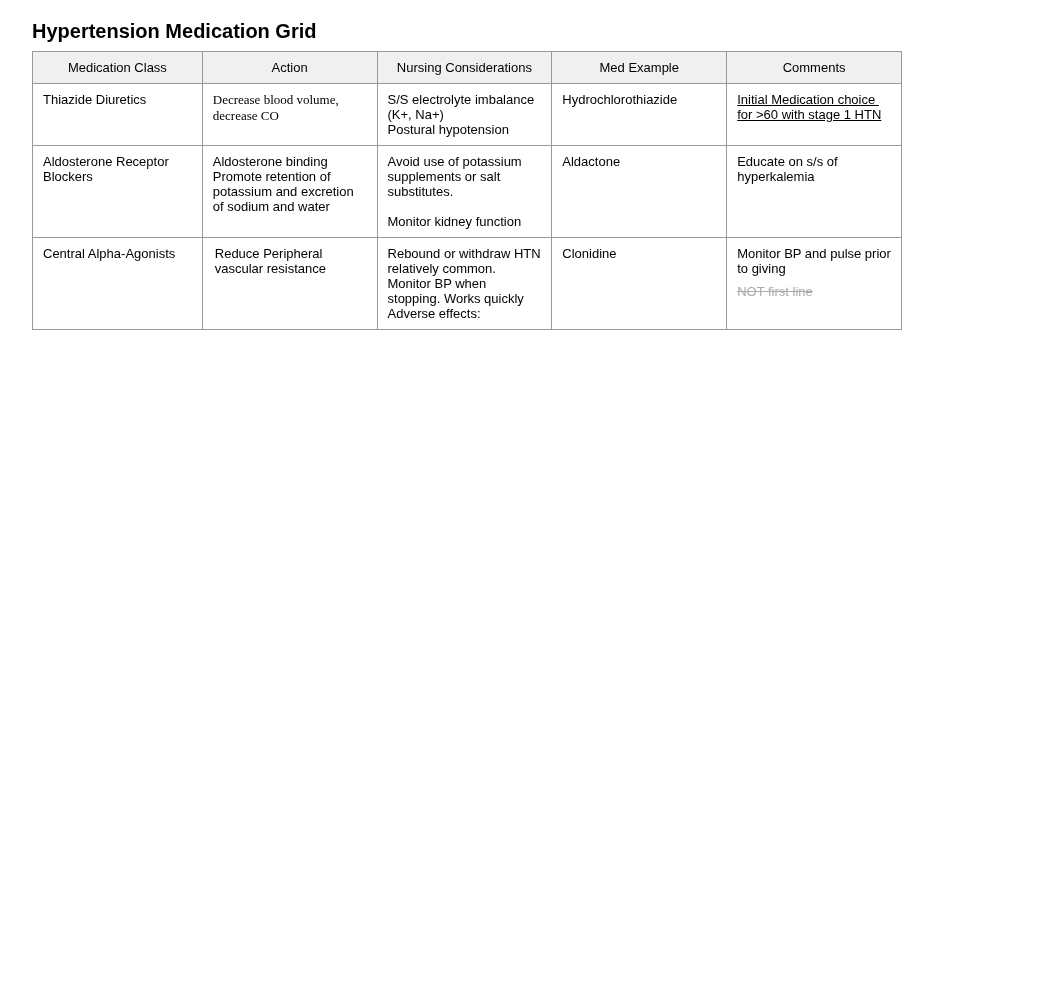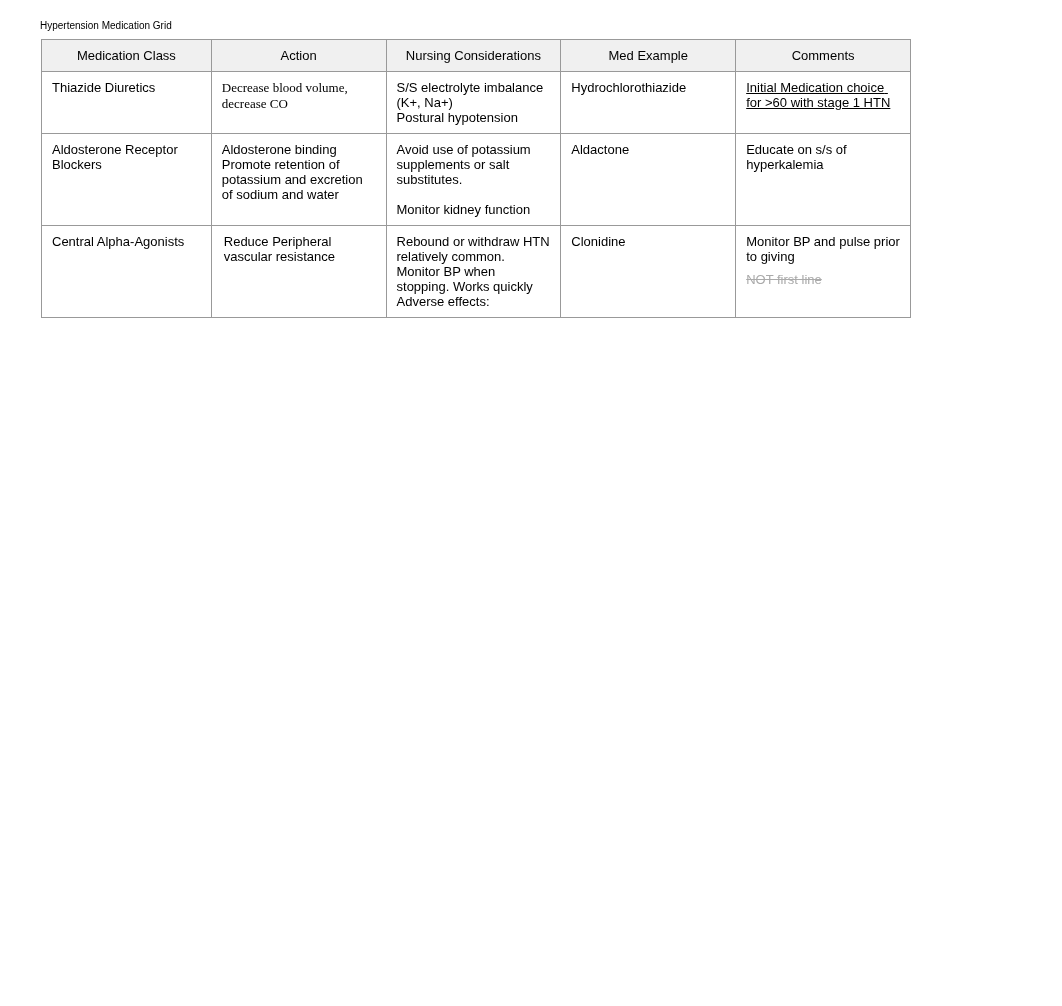--- a/index.html
+++ b/index.html
@@ -4,29 +4,29 @@
   <style>
     * { box-sizing: border-box; margin: 0; padding: 0; }
     body {
       font-family: Arial, sans-serif;
       font-size: 13px;
       background: #fff;
       color: #000;
       padding: 20px;
     }
     .page-title {
-      font-size: 10px;
-      font-weight: normal;
+      font-size: 20px;
+      font-weight: bold;
       margin-bottom: 8px;
-      margin-left: 20px;
+      margin-left: 12px;
     }
     table {
       border-collapse: collapse;
       width: 870px;
-      margin-left: 21px;
+      margin-left: 12px;
     }
     th, td {
       border: 1px solid #999;
       padding: 8px 10px;
       vertical-align: top;
       font-size: 13px;
     }
     th {
       background: #f0f0f0;
       font-weight: normal;

